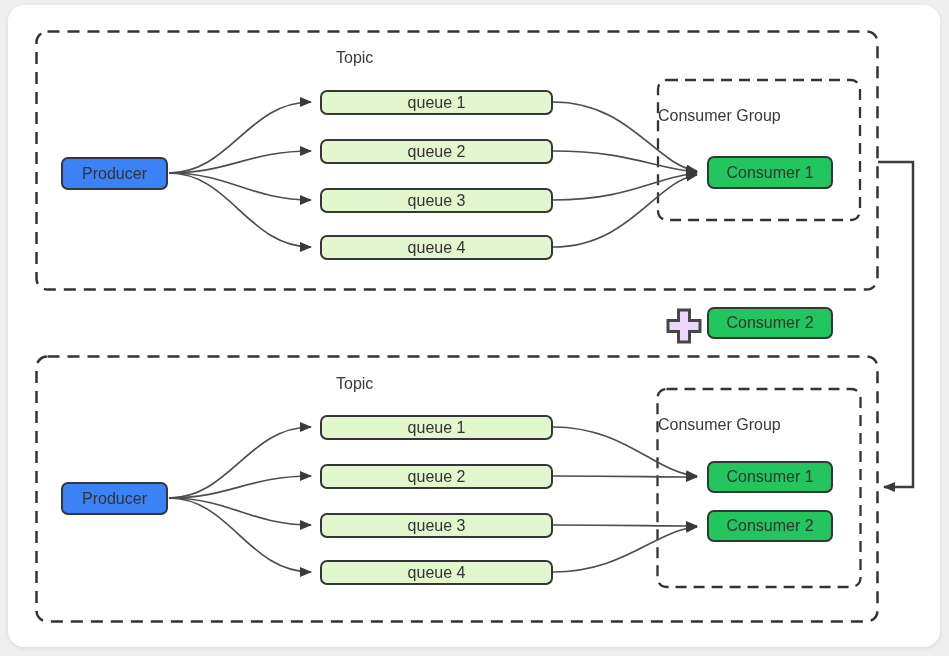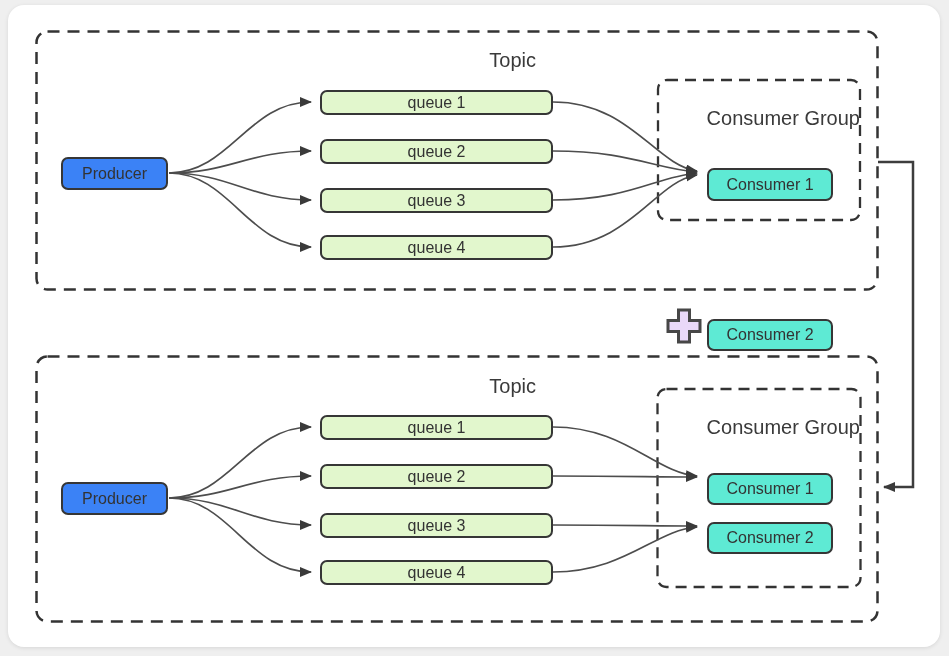--- a/index.html
+++ b/index.html
@@ -17,24 +17,24 @@
   }
   svg.overlay { position:absolute; left:0; top:0; width:949px; height:656px; }
   .box {
     position:absolute; box-sizing:border-box;
     border:2.5px solid #363636; border-radius:7px;
     display:flex; align-items:center; justify-content:center;
     font-size:16px; color:#333333; white-space:nowrap;
   }
   .producer { background:#3b82f6; }
   .queue    { background:#e2f7cd; }
-  .consumer { background:#5eead4;margin-top:12px; }
+  .consumer { background:#22c55e; }
   .label {
-    position:absolute; text-align:right;
-    font-size:20px; color:#3a3a3a; white-space:nowrap;
+    position:absolute; text-align:left;
+    font-size:16px; color:#3a3a3a; white-space:nowrap;
   }
 </style>
 </head>
 <body>
 
 <div class="page">
   <div class="card"></div>
 
   <svg class="overlay" viewBox="0 0 949 656" xmlns="http://www.w3.org/2000/svg">
     <defs>

